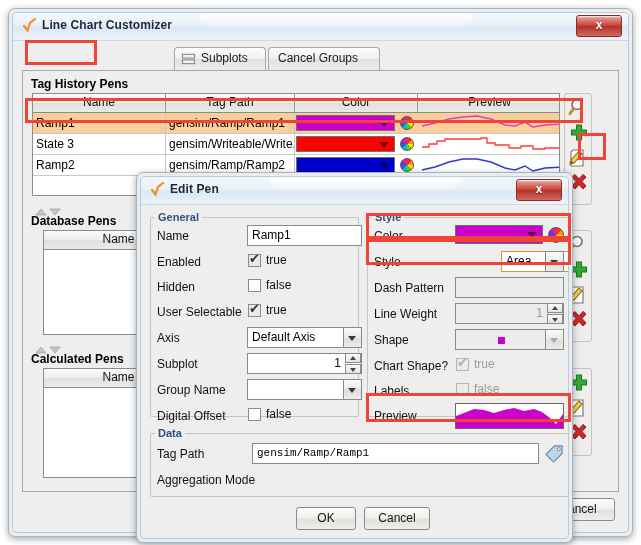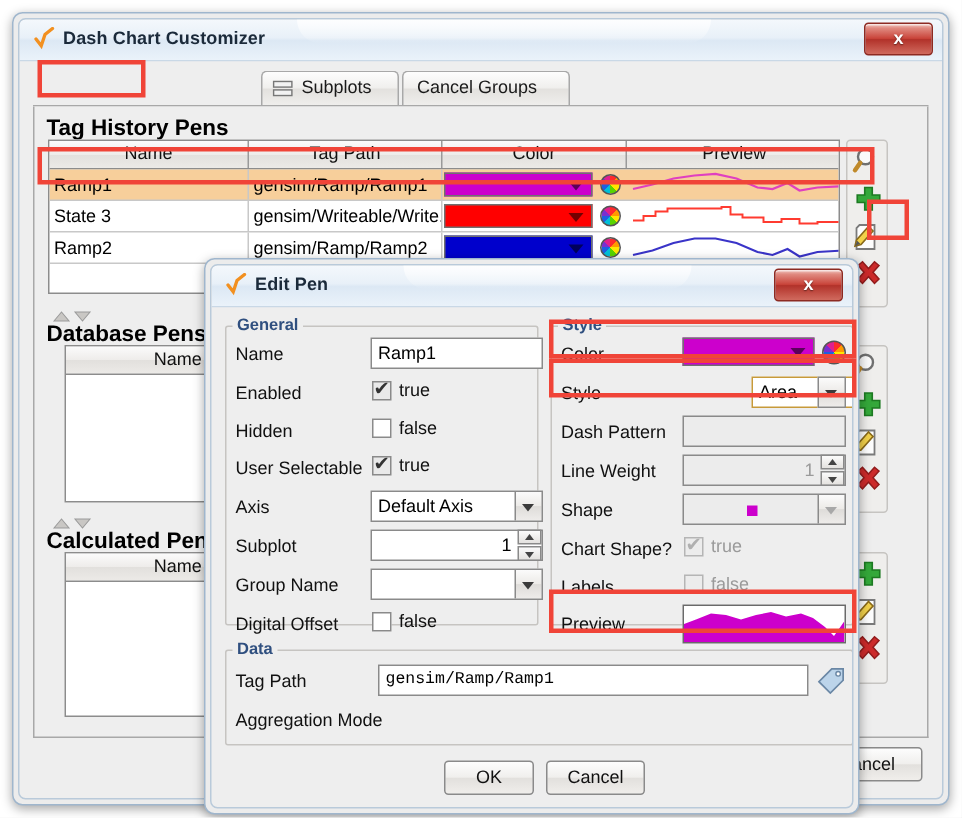--- a/index.html
+++ b/index.html
@@ -88,21 +88,21 @@
   
   .panel-body {
     position: absolute; left: 9px; top: 58px; right: 9px; bottom: 40px;
     background: #eeeeee;
     border: 1px solid #a8a8a8; border-top: none;
     box-sizing: border-box;
   }
 
   .group-label {
     position: absolute;
-    font-size: 15px; font-weight: bold; color: #000;
+    font-size: 12px; font-weight: bold; color: #000;
   }
 
   
   .tbl {
     position: absolute;
     background: #fff;
     border: 1px solid #8c8c8c;
     box-sizing: border-box;
     overflow: hidden;
   }
@@ -285,21 +285,21 @@
 <div id="root">
 
   <div class="win" style="left:8px; top:8px; width:625px; height:529px;">
     <div class="win-inner">
 
       <div class="titlebar">
         <div class="tb-glow"></div>
         <svg class="tb-icon" viewBox="0 0 16 16">
           <path d="M2 8 L5.5 12.5 L8 5 L13 1" stroke="#f29020" stroke-width="2.2" fill="none" stroke-linecap="round"></path>
         </svg>
-        <div class="tb-title">Dash Chart Customizer</div>
+        <div class="tb-title">Line Chart Customizer</div>
         <div class="tb-close" style="right:6px;">x</div>
       </div>
 
       <div class="tabstrip">
         <div class="tab" style="left:152px; width:92px;">
           <svg class="tab-icon" viewBox="0 0 16 14">
             <rect x="1.5" y="2" width="13" height="4" fill="#f2f2f2" stroke="#777" stroke-width="1"></rect>
             <rect x="1.5" y="8" width="13" height="4" fill="#f2f2f2" stroke="#777" stroke-width="1"></rect>
           </svg>
           <span class="tab-label" style="left:26px;">Subplots</span>

